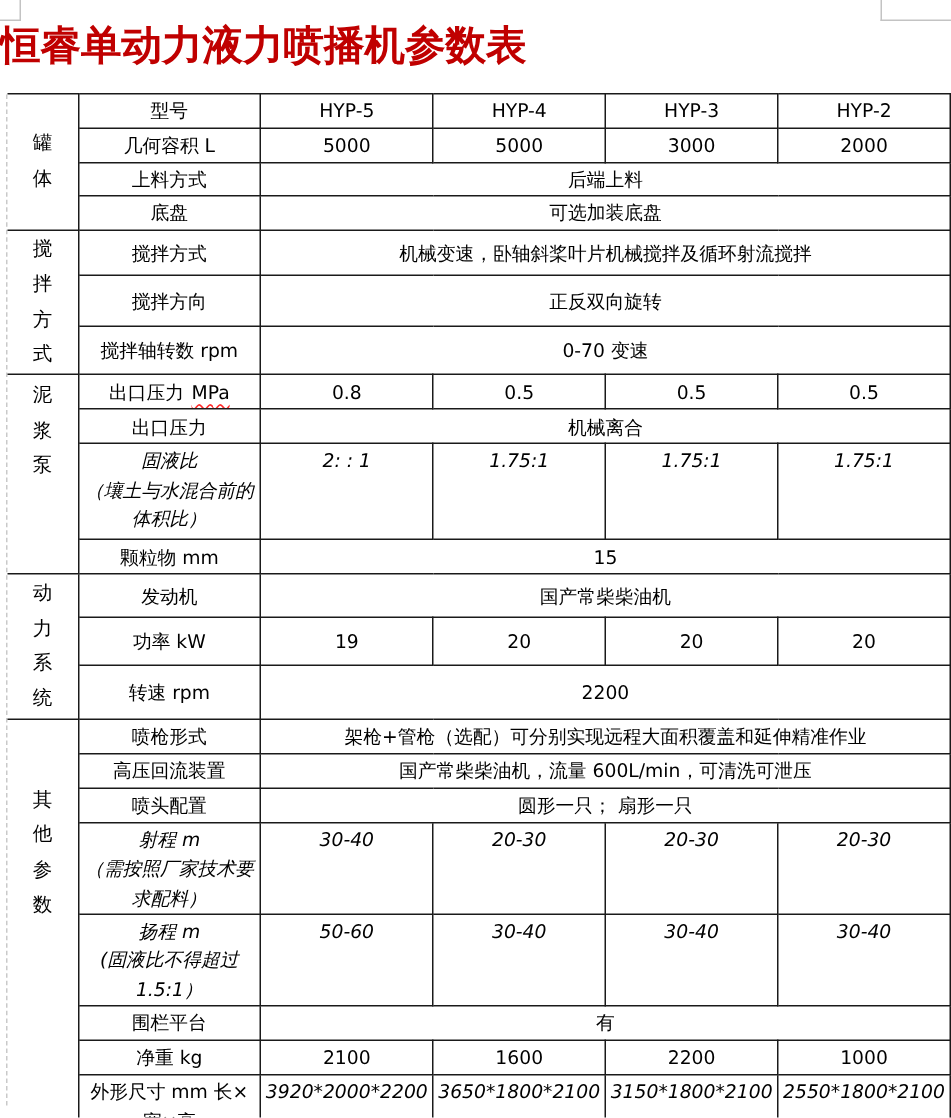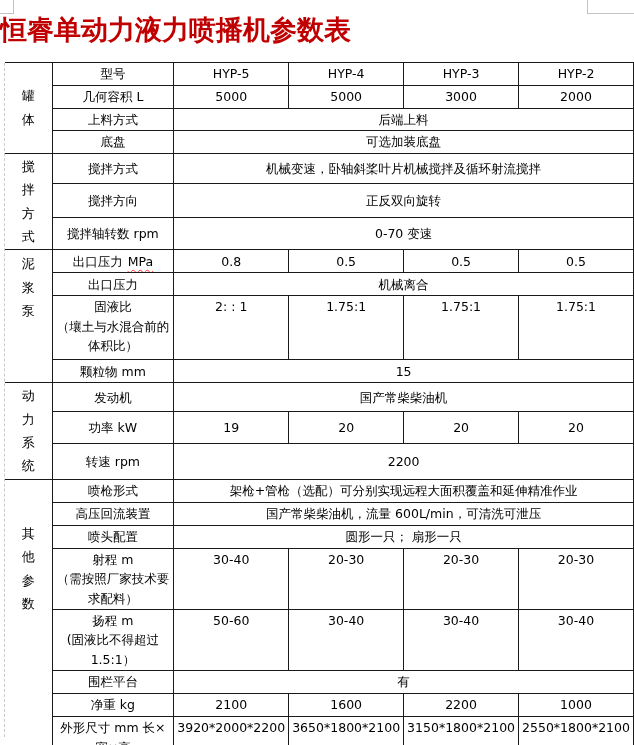--- a/index.html
+++ b/index.html
@@ -31,21 +31,21 @@
     font-size:12.5px; line-height:1.55;
     text-align:center; vertical-align:middle;
     padding:1px 3px; white-space:pre-line;
     overflow:hidden;
   }
   td.group {
     border-left:none; line-height:1.8; font-size:13px;
   }
   td.g-top2  { vertical-align:top; padding-top:2px; }
   td.g-top42 { vertical-align:top; padding-top:42px; }
-  td.vtop { vertical-align:top; }
+  td.vtop { vertical-align:top;font-style:italic; }
   .unit {
     margin-left:5px;
     text-decoration-line:underline;
     text-decoration-style:wavy;
     text-decoration-color:#ff2a2a;
     text-decoration-thickness:1px;
     text-underline-offset:3px;
   }
 </style>
 </head>

